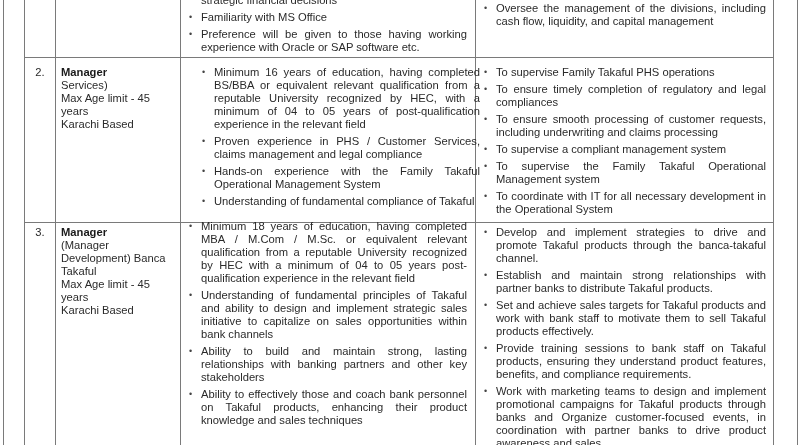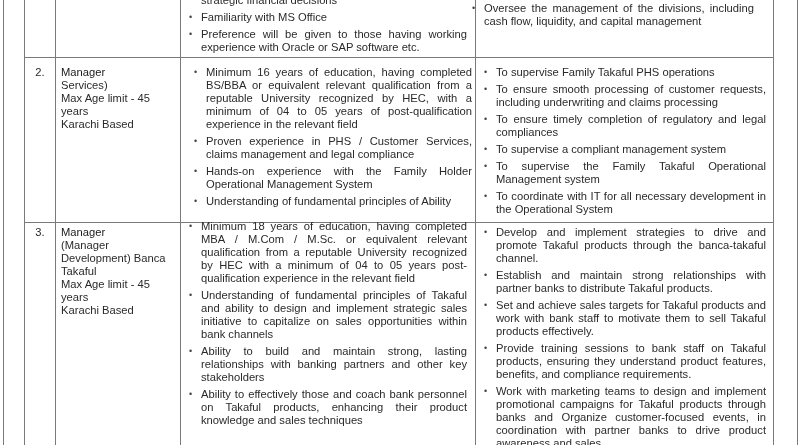--- a/index.html
+++ b/index.html
@@ -4,21 +4,21 @@
 <style>
   html, body { margin:0; padding:0; }
   body {
     width:800px; height:445px; overflow:hidden; background:#ffffff;
     font-family:"Liberation Sans", sans-serif; color:#2a2a2a; position:relative;
   }
   .vline { position:absolute; top:0; bottom:0; width:1px; background:#7a7a7a; }
   .hline { position:absolute; height:1px; background:#7a7a7a; }
   .cell { position:absolute; font-size:11.2px; line-height:13px; }
   .num { text-align:center; }
-  .title-strong { font-weight:normal; color:#1a1a1a; }
+  .title-strong { font-weight:bold; color:#1a1a1a; }
   ul { list-style:none; margin:0; padding:0; }
   li { position:relative; padding-left:14px; margin-bottom:4px; text-align:justify; text-align-last:left; }
   li::before { content:"\2022"; position:absolute; left:2px; top:0; font-size:9px; color:#444; }
   .pos-line { display:block; }
 </style>
 <style>li.cont::before{content:"";}</style></head>
 <body>
 
 <div class="vline" style="left:3px;"></div>
 <div class="vline" style="left:24px;"></div>
@@ -30,46 +30,46 @@
 <div class="hline" style="left:24px; width:750px; top:57px;"></div>
 <div class="hline" style="left:24px; width:750px; top:222px;"></div>
 
 <div class="cell" style="left:187px; width:280px; top:-6px;">
   <ul>
     <li style="padding-left: 14px; --nb: 1;" class="cont">strategic financial decisions</li>
     <li>Familiarity with MS Office</li>
     <li>Preference will be given to those having working experience with Oracle or SAP software etc.</li>
   </ul>
 </div>
-<div class="cell" style="left:470px; width:284px; top:2px;">
+<div class="cell" style="left:482px; width:284px; top:2px;">
   <ul>
     <li>Oversee the management of the divisions, including cash flow, liquidity, and capital management</li>
   </ul>
 </div>
 
 <div class="cell num" style="left:25px; width:30px; top:66px;">2.</div>
 <div class="cell" style="left:61px; width:118px; top:66px;">
   <span class="pos-line title-strong">Manager</span>
   <span class="pos-line">Services)</span>
   <span class="pos-line">Max Age limit - 45 years</span>
   <span class="pos-line">Karachi Based</span>
 </div>
-<div class="cell" style="left:192px; width:280px; top:66px;">
+<div class="cell" style="left:200px; width:280px; top:66px;">
   <ul>
     <li>Minimum 16 years of education, having completed BS/BBA or equivalent relevant qualification from a reputable University recognized by HEC, with a minimum of 04 to 05 years of post-qualification experience in the relevant field</li>
     <li>Proven experience in PHS / Customer Services, claims management and legal compliance</li>
-    <li>Hands-on experience with the Family Holder Operational Management System</li>
-    <li>Understanding of fundamental principles of Ability</li>
+    <li>Hands-on experience with the Family Takaful Operational Management System</li>
+    <li>Understanding of fundamental compliance of Takaful</li>
   </ul>
 </div>
 <div class="cell" style="left:482px; width:284px; top:66px;">
   <ul>
     <li>To supervise Family Takaful PHS operations</li>
+    <li>To ensure timely completion of regulatory and legal compliances</li>
     <li>To ensure smooth processing of customer requests, including underwriting and claims processing</li>
-    <li>To ensure timely completion of regulatory and legal compliances</li>
     <li>To supervise a compliant management system</li>
     <li>To supervise the Family Takaful Operational Management system</li>
     <li>To coordinate with IT for all necessary development in the Operational System</li>
   </ul>
 </div>
 
 <div class="cell num" style="left:25px; width:30px; top:226px;">3.</div>
 <div class="cell" style="left:61px; width:118px; top:226px;">
   <span class="pos-line title-strong">Manager</span>
   <span class="pos-line">(Manager</span>

